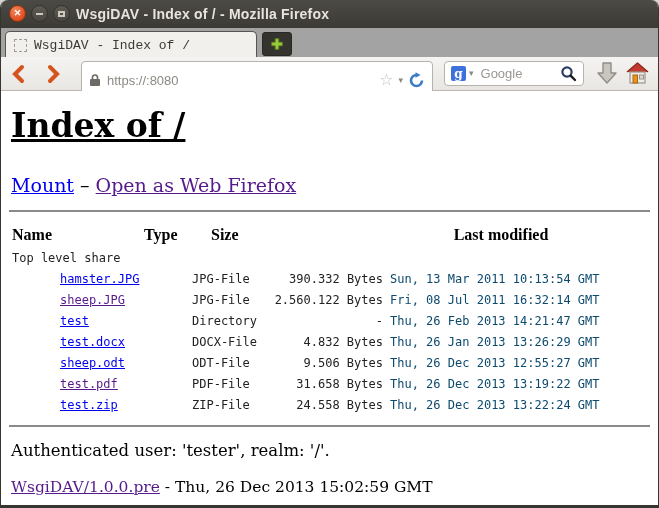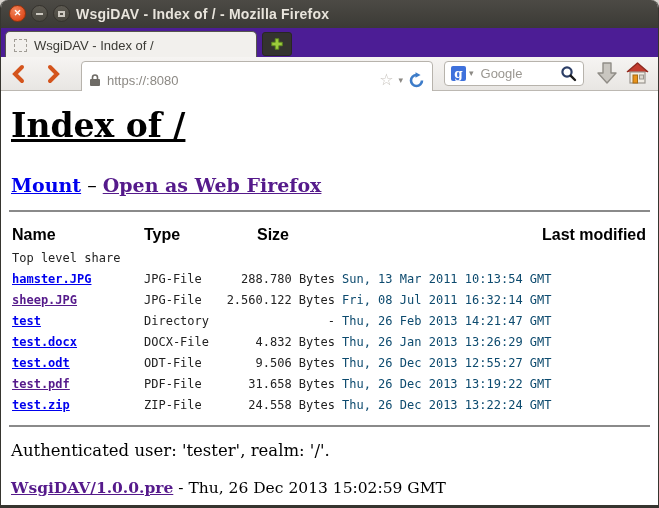--- a/index.html
+++ b/index.html
@@ -11,21 +11,21 @@
   .titlebar{height:28px;background:linear-gradient(#4c4a45,#3b3a35);position:relative;}
   .wbtn{position:absolute;top:5px;width:17px;height:17px;border-radius:50%;display:flex;
         align-items:center;justify-content:center;cursor:default;box-sizing:border-box;}
   .wbtn.close{left:8px;background:radial-gradient(circle at 35% 30%,#f2865c,#df4a1b 75%);border:1px solid #93330e;}
   .wbtn.close .x{color:#fff;font-size:9px;font-weight:bold;line-height:1;}
   .wbtn.min,.wbtn.max{background:linear-gradient(#5d5a52,#4a4840);border:1px solid #35332d;}
   .minbar{width:7px;height:2px;background:#cdc9c1;}
   .maxsq{width:7px;height:6px;border:2px solid #cdc9c1;box-sizing:border-box;}
   .wtitle{position:absolute;left:75px;top:6px;color:#e8e4dc;font-weight:bold;font-size:14px;letter-spacing:.2px;}
   
-  .tabstrip{height:29px;background:#4c1d95;position:relative;}
+  .tabstrip{height:29px;background:#a3a3a3;position:relative;font-family:Liberation Mono, monospace;}
   .tab{position:absolute;left:4px;top:3px;width:252px;height:27px;background:#f2f0ed;
        border:1px solid #57554f;border-bottom:none;border-radius:5px 5px 0 0;
        display:flex;align-items:center;padding:0 8px;box-sizing:border-box;}
   .favicon{width:11px;height:11px;border:1px dashed #a19d96;margin-right:7px;flex:none;}
   .tab-label{font-size:13px;color:#3b3a35;white-space:nowrap;overflow:hidden;}
   .newtab{position:absolute;left:261px;top:4px;width:28px;height:22px;background:#34332f;
           border:1px solid #282723;border-radius:3px;display:flex;align-items:center;justify-content:center;}
   
   .navbar{height:33px;background:linear-gradient(#f6f4f2,#e8e6e3);border-bottom:1px solid #bcb8b2;
           position:relative;box-sizing:content-box;}
@@ -43,34 +43,34 @@
              padding:0 6px;box-sizing:border-box;}
   .gfav{width:15px;height:15px;background:#3e71dc;border-radius:2px;color:#fff;
         font:bold 12px "DejaVu Serif",serif;display:flex;align-items:center;justify-content:center;margin-right:3px;}
   .search-placeholder{color:#9a9791;font-size:13px;margin-left:7px;}
   .mag{margin-left:auto;}
   .dlbtn{position:absolute;left:595px;top:5px;}
   .homebtn{position:absolute;left:624px;top:5px;}
   
   .content{position:absolute;top:91px;left:0;right:0;bottom:0;background:#fff;
            font-family:"DejaVu Serif",serif;color:#000;}
-  .content a{text-decoration:underline;color:#0000ee;font-weight:bold;}
+  .content a{text-decoration:underline;color:#0000ee;}
   .content a.visited{color:#551a8b;}
   .page-title{position:absolute;top:17px;left:10px;font-size:33px;font-weight:bold;margin:0;line-height:1.1;text-decoration:underline;}
   .linkline{position:absolute;top:83px;left:10px;font-size:19px;}
   .rule{position:absolute;left:8px;width:641px;height:2px;background:#8a8a8a;border:none;margin:0;}
   .rule1{top:119px;} .rule2{top:334px;}
   .thead,.trow{position:absolute;left:0;width:100%;height:21px;}
   .thead{top:135px;}
-  .th{position:absolute;top:0;font-size:16px;font-weight:bold;font-family:Liberation Sans, sans-serif;}
+  .th{position:absolute;top:0;font-size:16px;font-weight:bold;font-family:Liberation Serif, serif;}
   .th.name{left:11px;} .th.type{left:143px;}
-  .th.size{left:210px;width:124px;text-align:center;}
-  .th.modified{left:355px;width:290px;text-align:right;}
+  .th.size{left:210px;width:124px;text-align:left;}
+  .th.modified{left:355px;width:290px;text-align:center;}
   .caption{position:absolute;top:160px;left:11px;font:12px "DejaVu Sans Mono",monospace;color:#222;}
-  .rows{position:absolute;top:181px;left:0;right:0;}
+  .rows{position:absolute;top:181px;left:0;right:0;padding-left:48px;}
   .trow{position:relative;height:21px;width:100%;}
   .cell{position:absolute;top:0;font:12px "DejaVu Sans Mono",monospace;white-space:pre;}
   .cell.name-link{left:11px;} .cell.type{left:143px;color:#222;}
   .cell.size{left:210px;width:124px;text-align:right;color:#222;}
   .cell.modified{left:341px;width:290px;color:#0c4a6e;}
   .authline{position:absolute;top:350px;left:10px;font-size:16.5px;}
   .pagefooter{position:absolute;top:387px;left:10px;font-size:15.5px;}
 </style>
 </head>
 <body>
@@ -172,21 +172,21 @@
       <span class="th size">Size</span>
       <span class="th modified">Last modified</span>
     </div>
 
     <div class="caption">Top level share</div>
 
     <div class="rows">
       <div class="trow">
         <a href="#" class="cell name-link">hamster.JPG</a>
         <span class="cell type">JPG-File</span>
-        <span class="cell size">288.780 Bytes</span>
+        <span class="cell size">390.332 Bytes</span>
         <span class="cell modified">Sun, 13 Mar 2011 10:13:54 GMT</span>
       </div>
 
       <div class="trow">
         <a href="#" class="cell name-link visited">sheep.JPG</a>
         <span class="cell type">JPG-File</span>
         <span class="cell size">2.560.122 Bytes</span>
         <span class="cell modified">Fri, 08 Jul 2011 16:32:14 GMT</span>
       </div>
 
@@ -198,21 +198,21 @@
       </div>
 
       <div class="trow">
         <a href="#" class="cell name-link">test.docx</a>
         <span class="cell type">DOCX-File</span>
         <span class="cell size">4.832 Bytes</span>
         <span class="cell modified">Thu, 26 Jan 2013 13:26:29 GMT</span>
       </div>
 
       <div class="trow">
-        <a href="#" class="cell name-link">test.odt</a>
+        <a href="#" class="cell name-link">sheep.odt</a>
         <span class="cell type">ODT-File</span>
         <span class="cell size">9.506 Bytes</span>
         <span class="cell modified">Thu, 26 Dec 2013 12:55:27 GMT</span>
       </div>
 
       <div class="trow">
         <a href="#" class="cell name-link visited">test.pdf</a>
         <span class="cell type">PDF-File</span>
         <span class="cell size">31.658 Bytes</span>
         <span class="cell modified">Thu, 26 Dec 2013 13:19:22 GMT</span>

